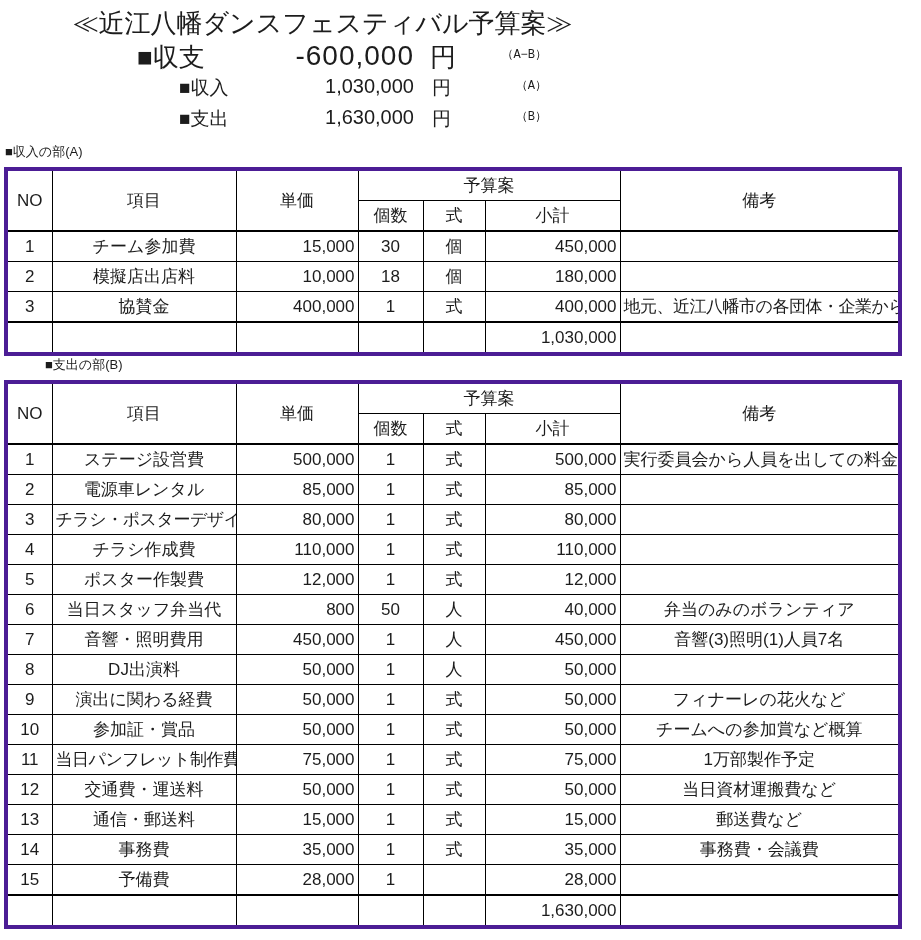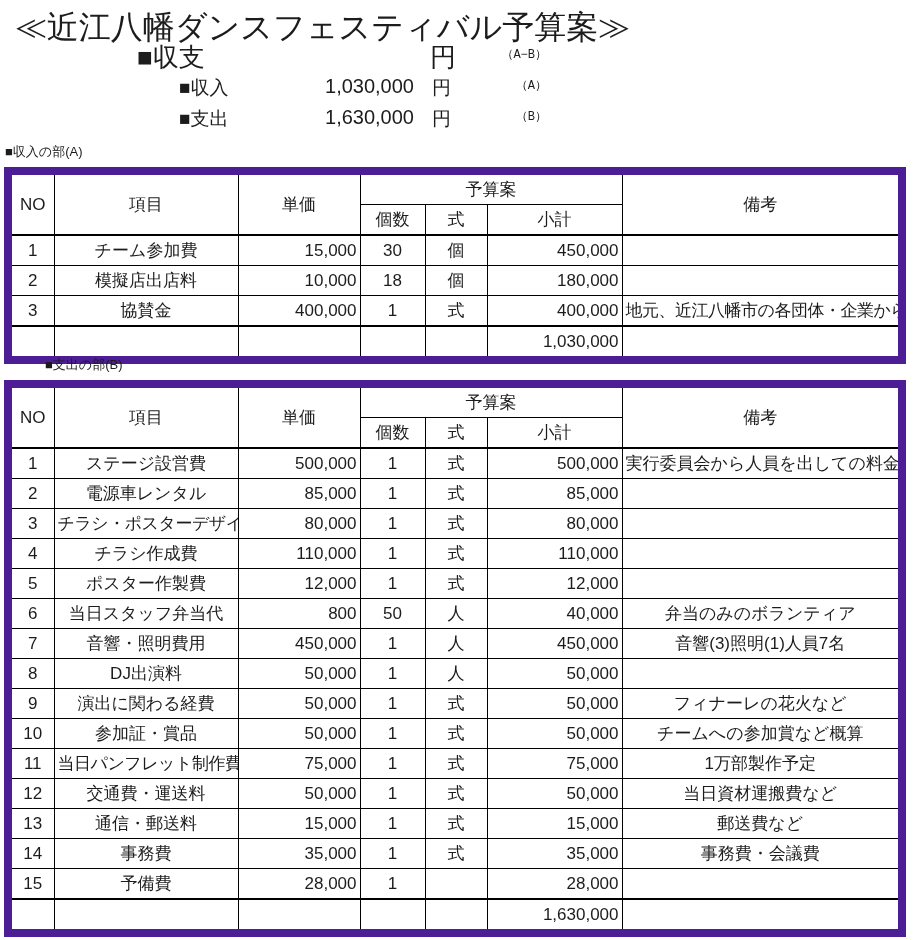--- a/index.html
+++ b/index.html
@@ -1,21 +1,21 @@
 <!DOCTYPE html>
 <html><head>
 <meta charset="utf-8">
 <style>
   html,body{margin:0;padding:0;background:#fff;}
   #page{position:relative;width:921px;height:940px;background:#ffffff;
         font-family:"Liberation Sans",sans-serif;color:#1c1c1c;overflow:hidden;}
 
   
   .doc-title{position:absolute;top:6px;left:0;width:645px;text-align:center;
-             font-size:32px;font-weight:500;letter-spacing:0px;white-space:nowrap;}
+             font-size:26px;font-weight:500;letter-spacing:0px;white-space:nowrap;}
   .sum-line{position:absolute;left:4px;width:921px;height:30px;white-space:nowrap;padding-left:20px;}
   .sum-line .lbl{position:absolute;}
   .sum-line .num{position:absolute;text-align:right;}
   .sum-line .yen{position:absolute;}
   .sum-line .paren{position:absolute;text-align:right;font-size:12px;font-family:Liberation Mono, monospace;}
   #balance-line{top:40px;font-size:26px;}
   #balance-line .lbl{left:133px;}
   #balance-line .num{left:180px;width:230px;font-size:28px;letter-spacing:1px;}
   #balance-line .yen{left:426px;}
   #balance-line .paren{left:453px;width:90px;top:6px;}
@@ -26,21 +26,21 @@
   #income-line .yen,#expense-line .yen{left:428px;}
   #income-line .paren,#expense-line .paren{left:453px;width:90px;top:2px;}
 
   
   .section-heading{position:absolute;left:5px;font-size:13px;white-space:nowrap;}
   #income-heading{top:143px;}
   #expense-heading{top:356px;margin-left:40px;}
 
   
   table.budget{position:absolute;left:4px;border-collapse:collapse;table-layout:fixed;
-               width:894px;border:8px solid #4c1d95;background:#fff;}
+               width:894px;border:4px solid #4c1d95;background:#fff;}
   #income-table{top:167px;}
   #expense-table{top:380px;}
   table.budget td{border:1px solid #000;height:29px;padding:0 3px;font-size:17px;
                   overflow:hidden;white-space:nowrap;vertical-align:middle;}
   table.budget thead{border-bottom:2px solid #000;}
   table.budget thead td{text-align:center;}
   tbody.total-body{border-top:2px solid #000;}
   .c-no{text-align:center;}
   .c-item{text-align:center;}
   .c-price{text-align:right;padding-right:5px;font-size:18px;}
@@ -52,20 +52,21 @@
 </style>
 </head>
 <body>
 
 <div id="page">
 
   <div class="doc-title">≪近江八幡ダンスフェスティバル予算案≫</div>
 
   <div class="sum-line" id="balance-line">
     <span class="lbl">■収支</span>
+    <span class="num">-600,000</span>
     <span class="yen">円</span>
     <span class="paren">（A−B）</span>
   </div>
 
   <div class="sum-line" id="income-line">
     <span class="lbl">■収入</span>
     <span class="num">1,030,000</span>
     <span class="yen">円</span>
     <span class="paren">（A）</span>
   </div>

